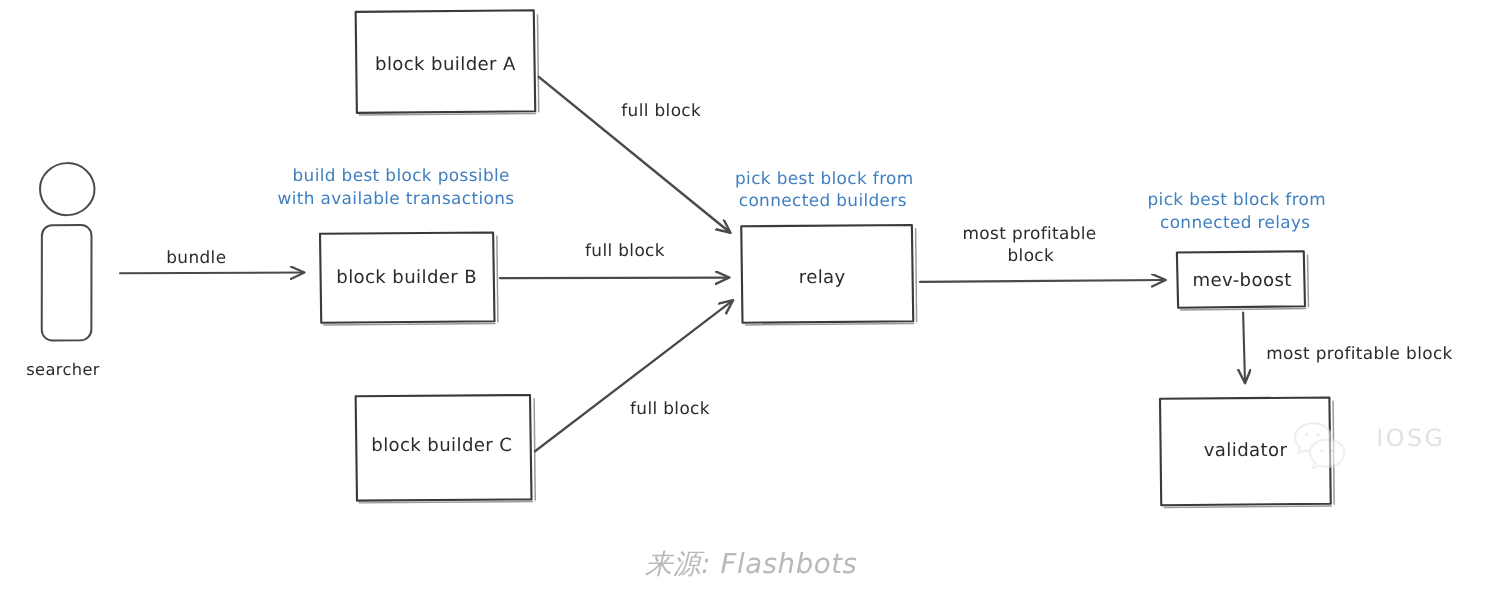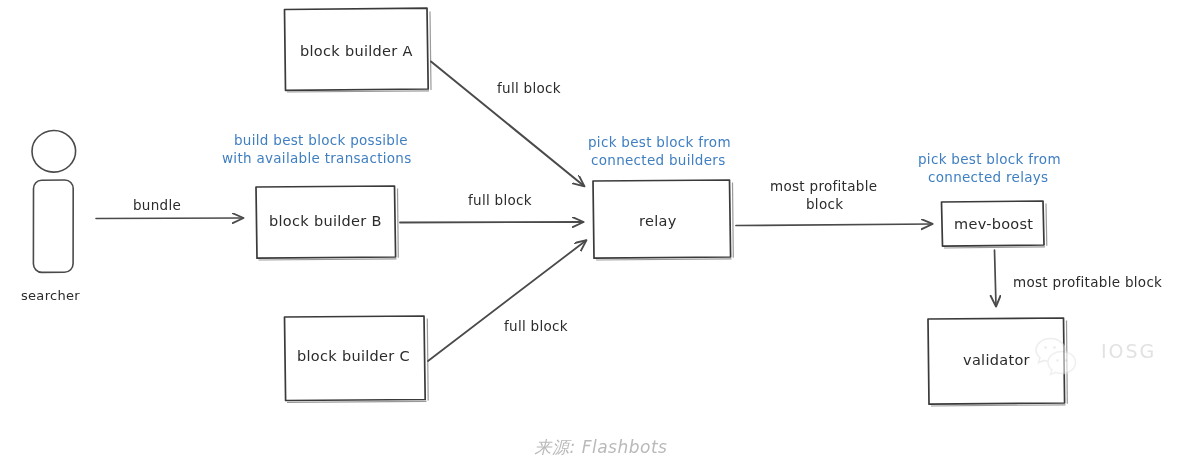--- a/index.html
+++ b/index.html
@@ -24,21 +24,21 @@
     font-family:"DejaVu Sans","Liberation Sans",sans-serif;
     font-size:13.5px; fill:#3f7fc1; letter-spacing:.3px;
   }
   .actor-label{
     font-family:"DejaVu Sans","Liberation Sans",sans-serif;
     font-size:13px; fill:#2b2b2b; letter-spacing:.3px;
   }
   .caption{
     position:absolute;left:0;top:436px;width:1202px;text-align:center;
     font-family:"DejaVu Sans","Liberation Sans",sans-serif;
-    font-size:17px;font-style:italic;color:#b9b9b9;letter-spacing:.5px;
+    font-size:22px;font-style:italic;color:#b9b9b9;letter-spacing:.5px;
   }
   .wm{
     position:absolute;left:1053px;top:340px;
     font-family:"DejaVu Sans","Liberation Sans",sans-serif;
     font-size:19px;color:#e2e2e2;letter-spacing:2px;
     user-select:none;
     margin-left:48px;
   }
 </style>
 </head>

